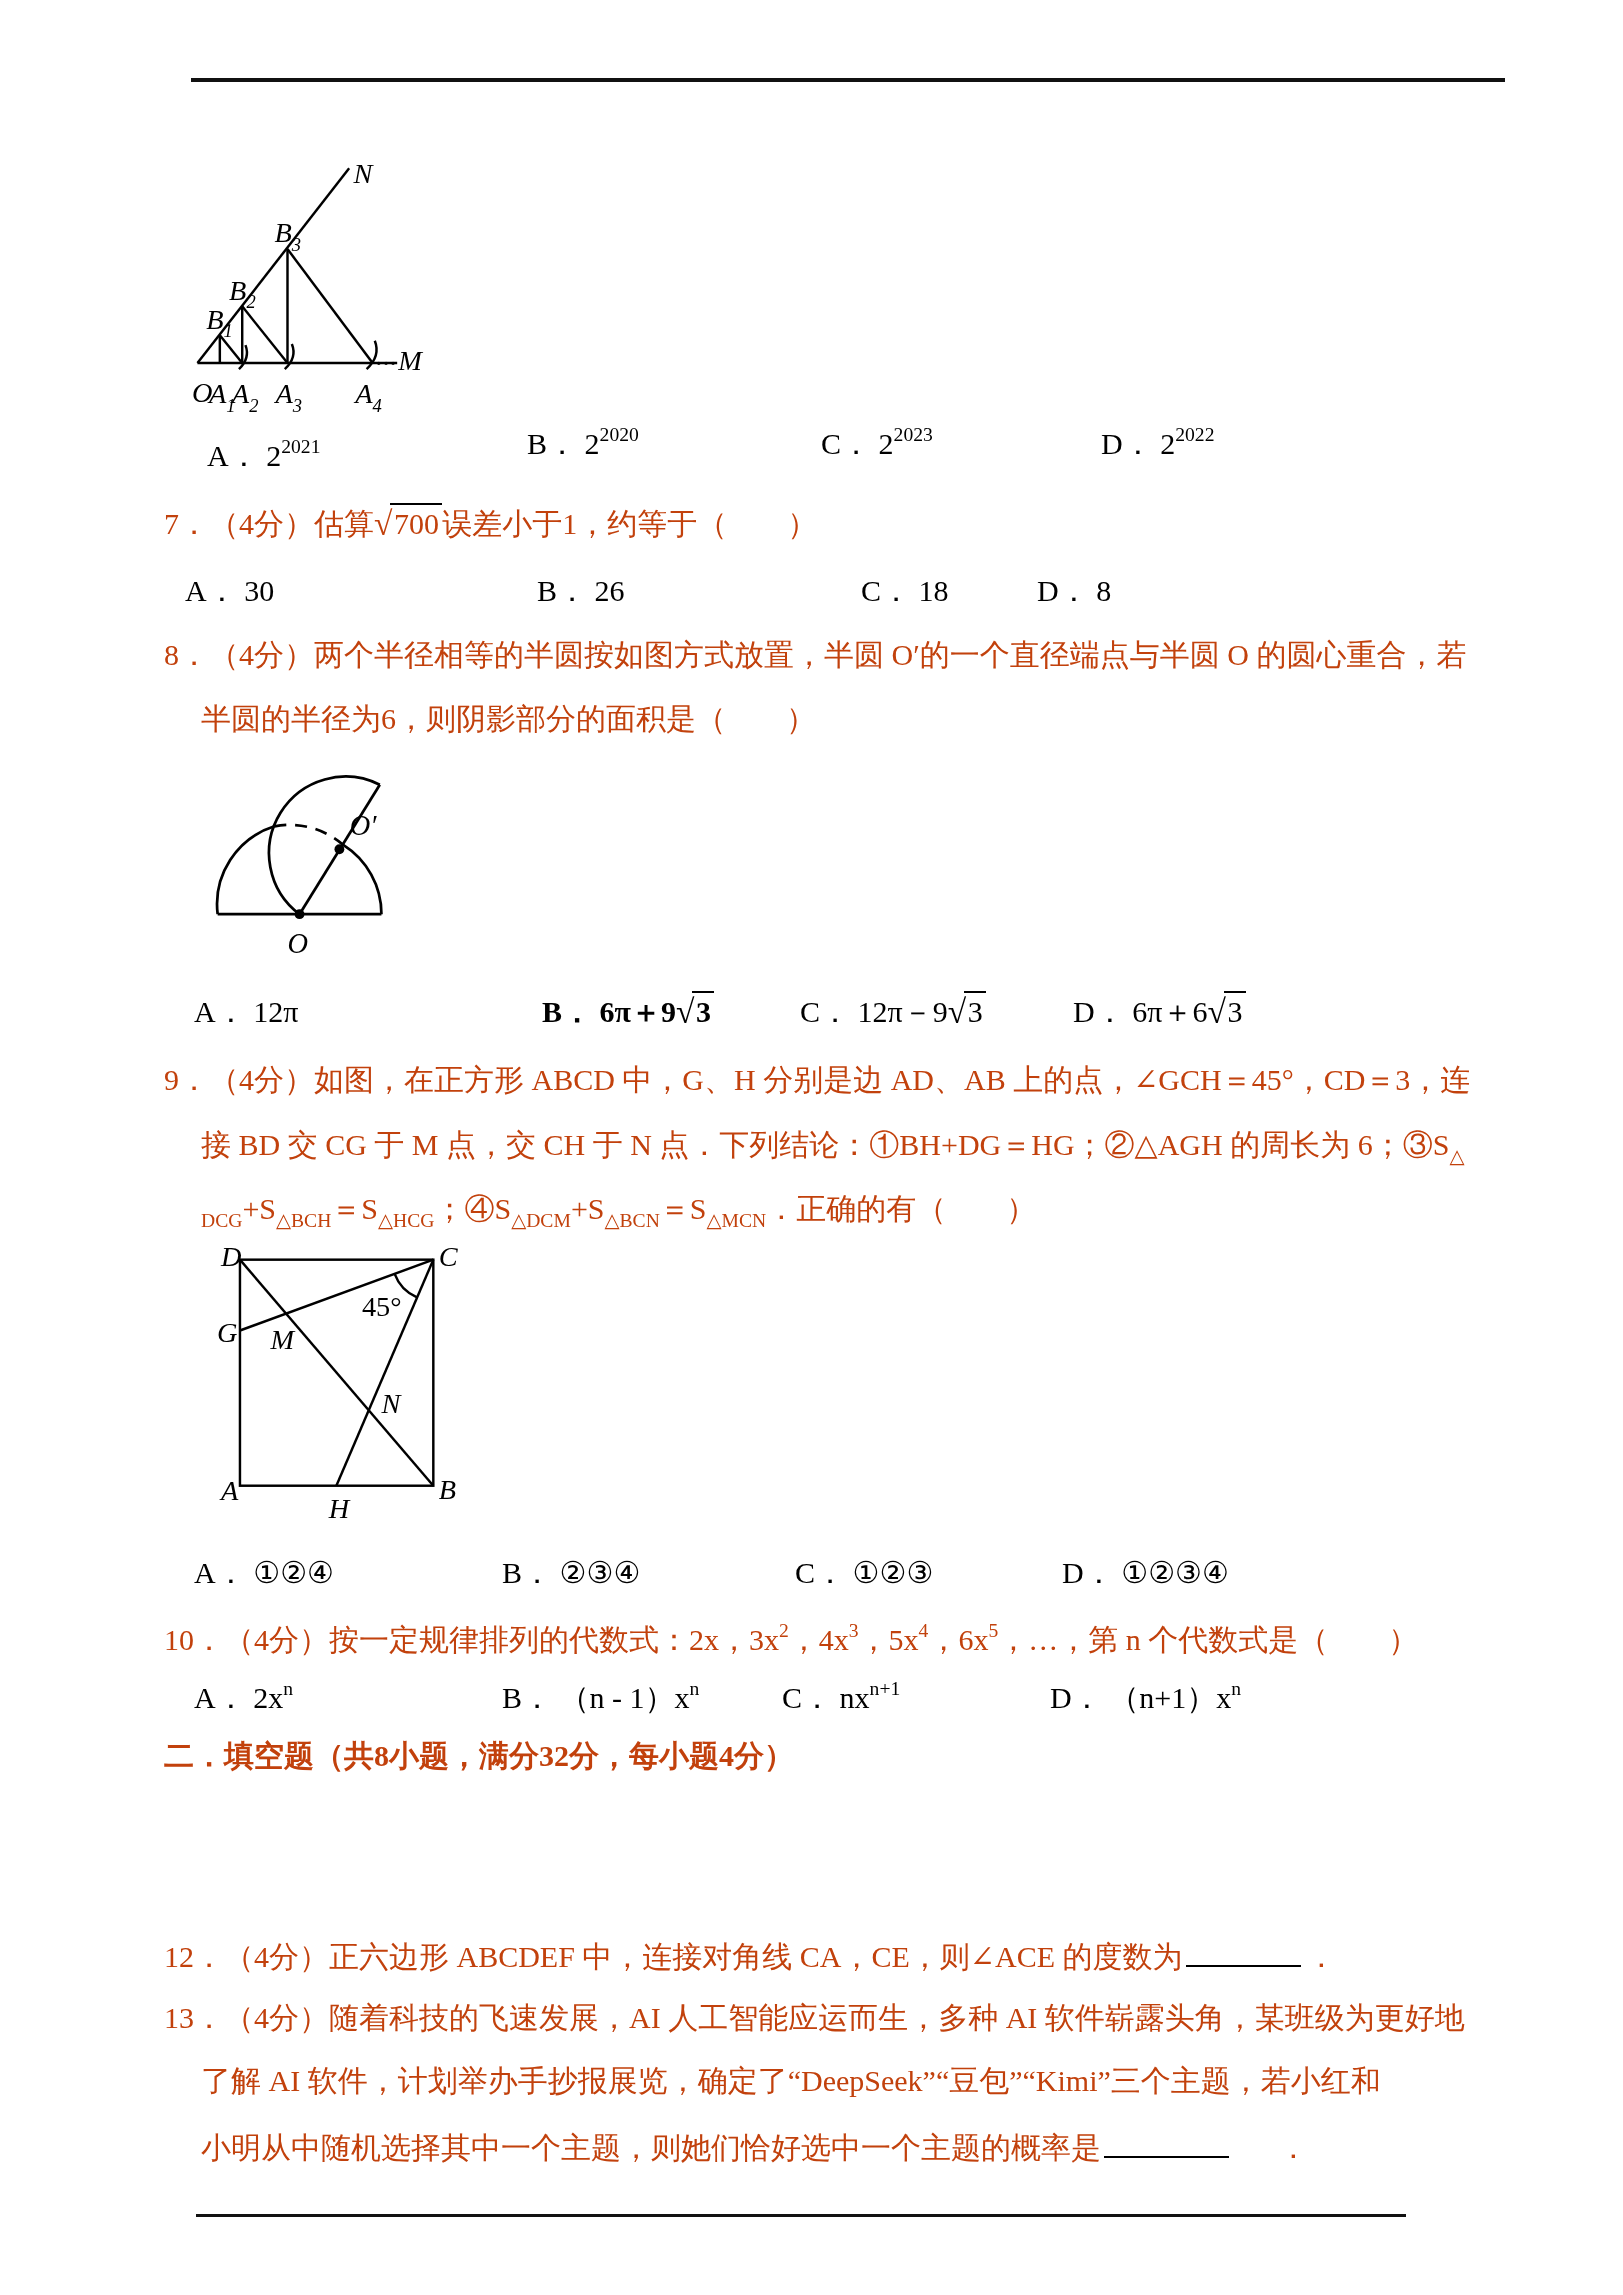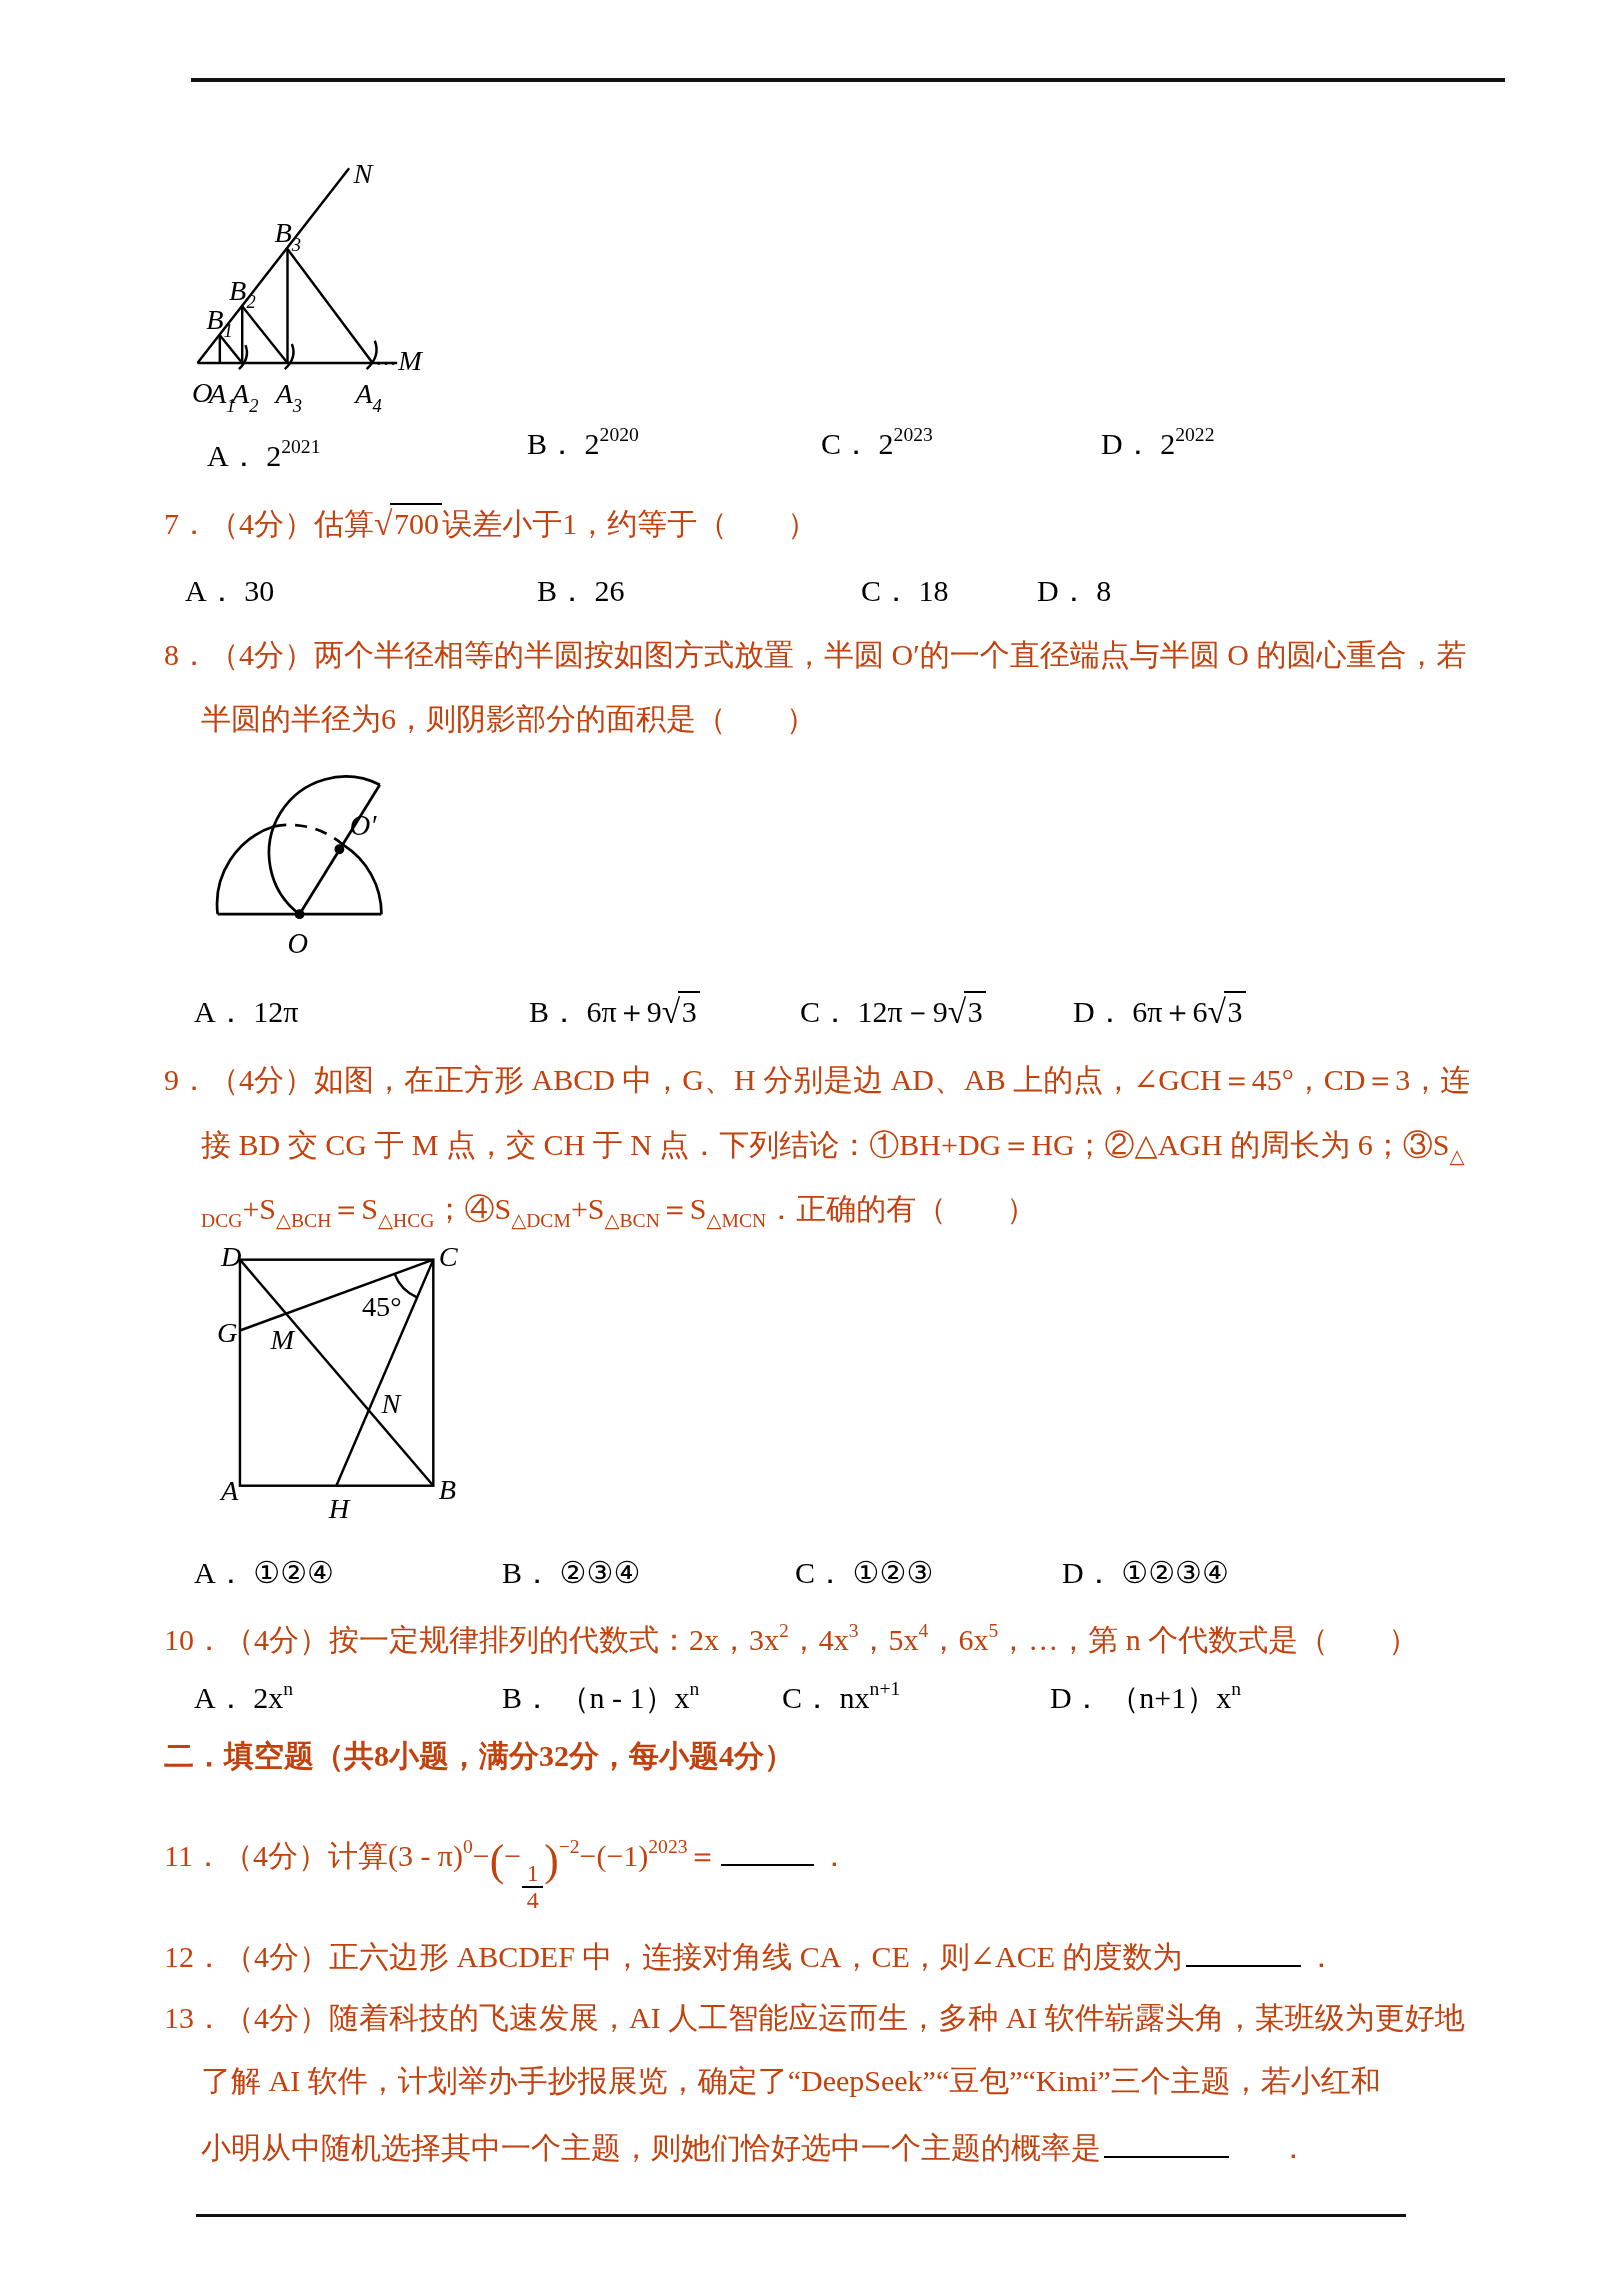--- a/index.html
+++ b/index.html
@@ -112,21 +112,21 @@
       <line x1="550" y1="1677" x2="697" y2="1440"></line>
       <path d="M 550 1677 A 140 140 0 0 1 697 1440"></path>
       <circle class="dot" cx="550" cy="1677" r="9"></circle>
       <circle class="dot" cx="623" cy="1558" r="9"></circle>
     </g>
     <text x="528" y="1748"><tspan>O</tspan></text>
     <text x="642" y="1532"><tspan>O′</tspan></text>
   </svg>
 
   <div class="opt" style="left:194px;top:992px;"><span>A．</span><span class="ov">12π</span></div>
-  <div class="opt" style="left:529px;top:992px;"><span>B．</span><span class="ov"><span>6π＋9</span><span class="rsign">√</span><span class="rtop">3</span></span></div>
+  <div class="opt" style="left:542px;top:992px;font-weight:bold;"><span>B．</span><span class="ov"><span>6π＋9</span><span class="rsign">√</span><span class="rtop">3</span></span></div>
   <div class="opt" style="left:800px;top:992px;"><span>C．</span><span class="ov"><span>12π－9</span><span class="rsign">√</span><span class="rtop">3</span></span></div>
   <div class="opt" style="left:1073px;top:992px;"><span>D．</span><span class="ov"><span>6π＋6</span><span class="rsign">√</span><span class="rtop">3</span></span></div>
 
   <div class="tline" style="left:164px;top:1063px;"><span>9．（4分）如图，在正方形 ABCD 中，G、H 分别是边 AD、AB 上的点，∠GCH＝45°，CD＝3，连</span></div>
   <div class="tline" style="left:201px;top:1128px;"><span>接 BD 交 CG 于 M 点，交 CH 于 N 点．下列结论：①BH+DG＝HG；②△AGH 的周长为 6；③S</span><span class="sb">△</span></div>
   <div class="tline" style="left:201px;top:1192px;">
     <span class="sb">DCG</span><span>+S</span><span class="sb">△BCH</span><span>＝S</span><span class="sb">△HCG</span><span>；④S</span><span class="sb">△DCM</span><span>+S</span><span class="sb">△BCN</span><span>＝S</span><span class="sb">△MCN</span><span>．正确的有（　　）</span>
   </div>
 
   <svg class="fig" style="left:210px;top:1235px;" width="256" height="289" viewBox="385 2265 470 530">
@@ -156,26 +156,20 @@
   <div class="tline" style="left:164px;top:1614px;margin-top:9px;">
     <span>10．（4分）按一定规律排列的代数式：2x，3x</span><span class="sp">2</span><span>，4x</span><span class="sp">3</span><span>，5x</span><span class="sp">4</span><span>，6x</span><span class="sp">5</span><span>，…，第 n 个代数式是（　　）</span>
   </div>
   <div class="opt" style="left:194px;top:1678px;"><span>A．</span><span class="ov"><span>2x</span><span class="sp">n</span></span></div>
   <div class="opt" style="left:502px;top:1678px;"><span>B．</span><span class="ov"><span>（n - 1）x</span><span class="sp">n</span></span></div>
   <div class="opt" style="left:782px;top:1678px;"><span>C．</span><span class="ov"><span>nx</span><span class="sp">n+1</span></span></div>
   <div class="opt" style="left:1050px;top:1678px;"><span>D．</span><span class="ov"><span>（n+1）x</span><span class="sp">n</span></span></div>
 
   <div class="tline bold" style="left:164px;top:1739px;"><span>二．填空题（共8小题，满分32分，每小题4分）</span></div>
 
-  <div class="tline" style="left:164px;top:1835px;">
-    <span>11．（4分）计算(3 - π)</span><span class="sp">0</span><span>−</span><span class="bigp">(</span><span>−</span><span class="frac">
-        <span class="num">1</span>
-        <span class="den">4</span>
-      </span><span class="bigp">)</span><span class="sp">−2</span><span>−(−1)</span><span class="sp">2023</span><span>＝</span><span class="blank w170"></span><span>．</span>
-  </div>
 
   <div class="tline" style="left:164px;top:1936px;">
     <span>12．（4分）正六边形 ABCDEF 中，连接对角线 CA，CE，则∠ACE 的度数为</span><span class="blank w210"></span><span>．</span>
   </div>
 
   <div class="tline" style="left:164px;top:2001px;"><span>13．（4分）随着科技的飞速发展，AI 人工智能应运而生，多种 AI 软件崭露头角，某班级为更好地</span></div>
   <div class="tline" style="left:201px;top:2064px;"><span>了解 AI 软件，计划举办手抄报展览，确定了“DeepSeek”“豆包”“Kimi”三个主题，若小红和</span></div>
   <div class="tline" style="left:201px;top:2127px;">
     <span>小明从中随机选择其中一个主题，则她们恰好选中一个主题的概率是</span><span class="blank w230"></span><span>．</span>
   </div>

